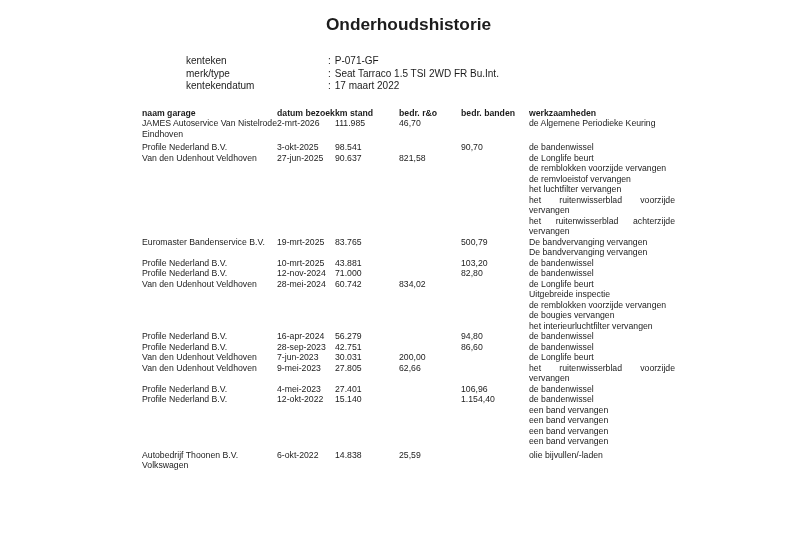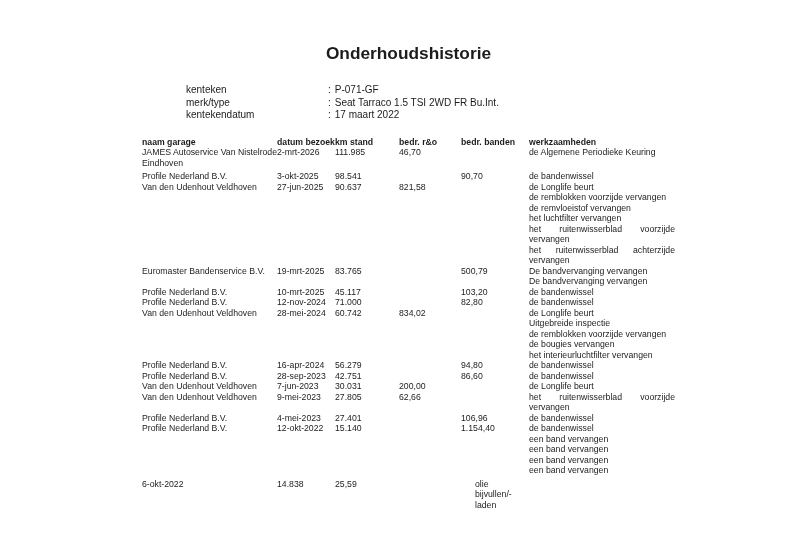--- a/index.html
+++ b/index.html
@@ -6,21 +6,21 @@
   .page {
     position: relative;
     width: 800px;
     height: 533px;
     background: #ffffff;
     overflow: hidden;
     font-family: "Liberation Sans", sans-serif;
     color: #1c1c1c;
   }
   .title {
-    margin: 44px 0 0 142px;
+    margin: 15px 0 0 142px;
     width: 533px;
     text-align: center;
     font-weight: bold;
     font-size: 17.3px;
     line-height: 19px;
   }
   .info {
     margin: 21px 0 0 142px;
     font-size: 10px;
     line-height: 12.5px;
@@ -134,21 +134,21 @@
     <div class="c work">
             <div class="work-item">De bandvervanging vervangen</div>
             <div class="work-item">De bandvervanging vervangen</div>
           </div>
   </div>
         <div class="row record">
     <div class="c garage">
             <div class="garage-line">Profile Nederland B.V.</div>
           </div>
     <div class="c num">10-mrt-2025</div>
-    <div class="c num">45.117</div>
+    <div class="c num">43.881</div>
     <div class="c num"></div>
     <div class="c num">103,20</div>
     <div class="c work">
             <div class="work-item">de bandenwissel</div>
           </div>
   </div>
         <div class="row record">
     <div class="c garage">
             <div class="garage-line">Profile Nederland B.V.</div>
           </div>
@@ -246,20 +246,24 @@
     <div class="c num">1.154,40</div>
     <div class="c work">
             <div class="work-item">de bandenwissel</div>
             <div class="work-item">een band vervangen</div>
             <div class="work-item">een band vervangen</div>
             <div class="work-item">een band vervangen</div>
             <div class="work-item">een band vervangen</div>
           </div>
   </div>
         <div class="row record gap">
+    <div class="c garage">
+            <div class="garage-line">Autobedrijf Thoonen B.V.</div>
+            <div class="garage-line">Volkswagen</div>
+          </div>
     <div class="c num">6-okt-2022</div>
     <div class="c num">14.838</div>
     <div class="c num">25,59</div>
     <div class="c num"></div>
     <div class="c work">
             <div class="work-item">olie bijvullen/-laden</div>
           </div>
   </div>
       </div>
   </div>

